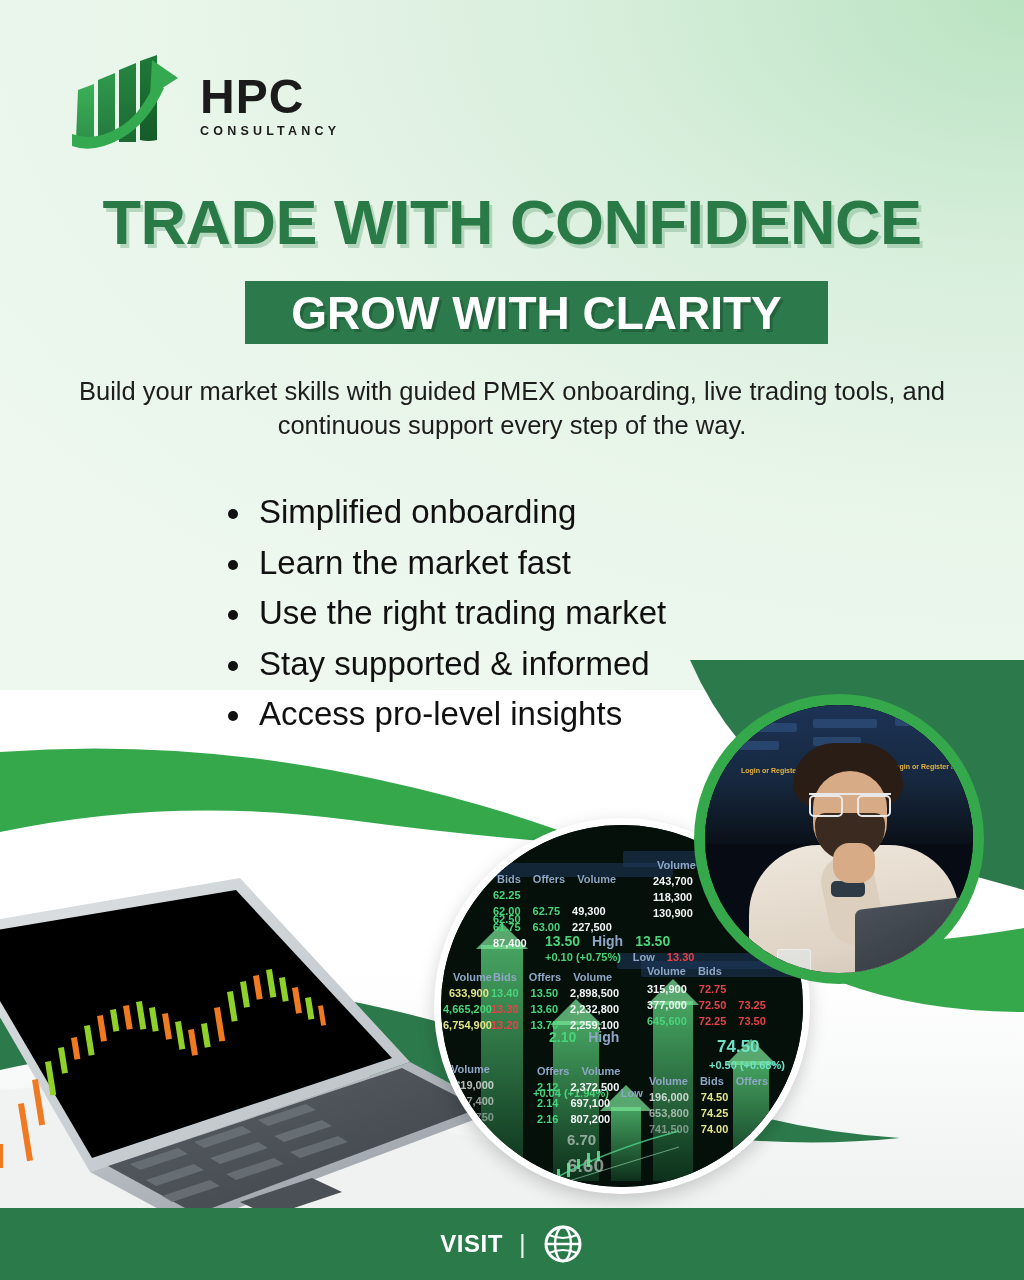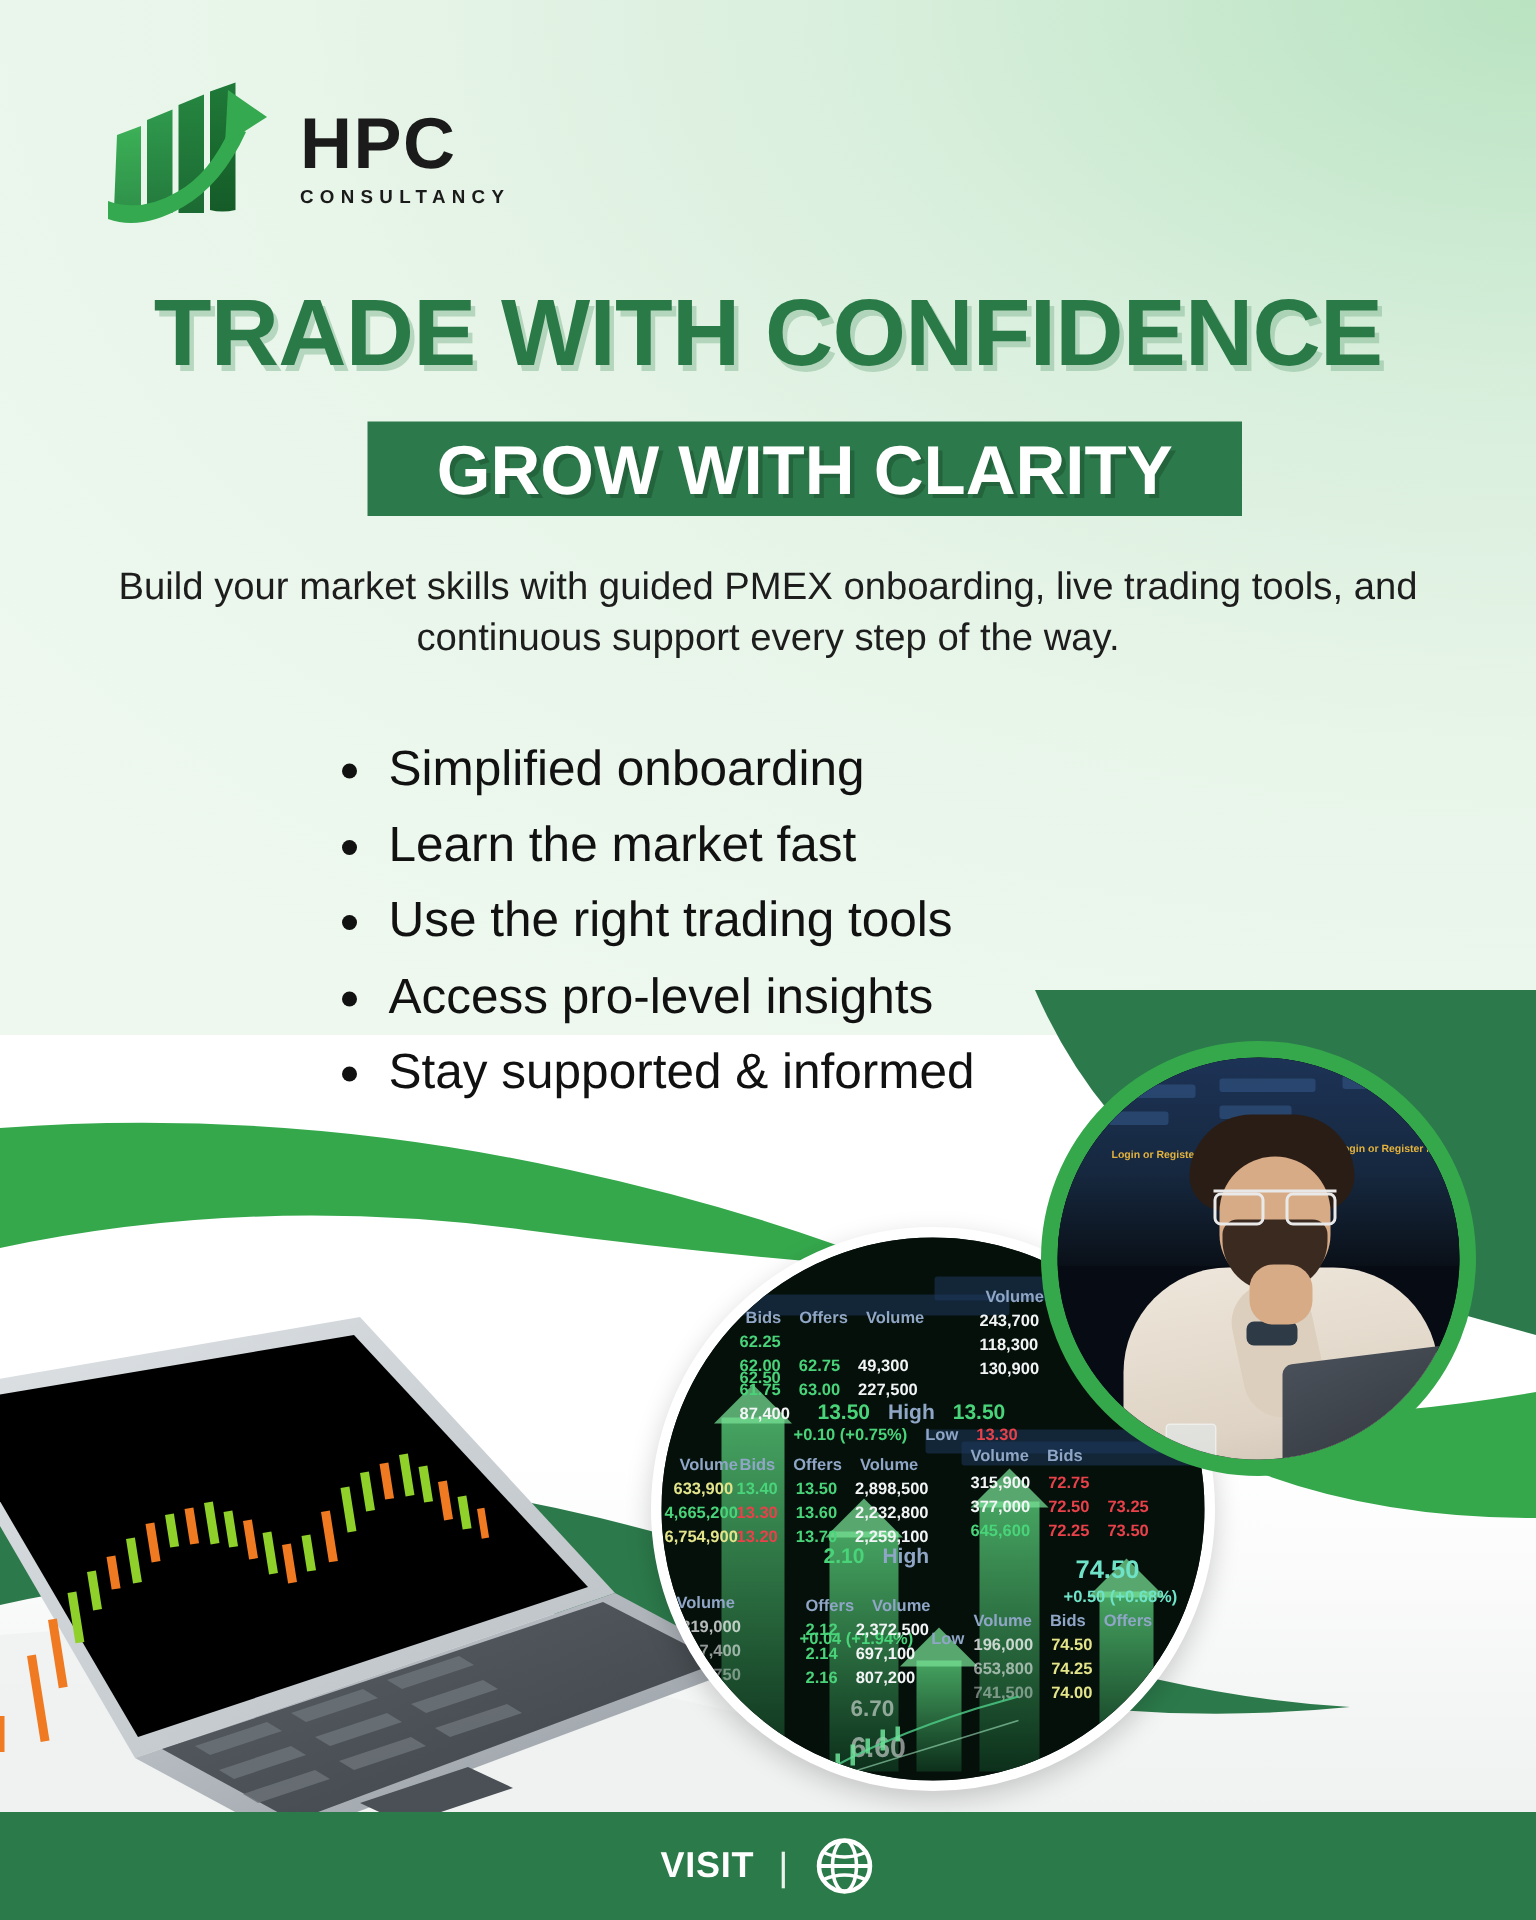--- a/index.html
+++ b/index.html
@@ -276,23 +276,23 @@
 
   <div class="subhead-band">
     <span>GROW WITH CLARITY</span>
   </div>
 
   <div class="intro">Build your market skills with guided PMEX onboarding, live trading tools, and continuous support every step of the way.</div>
 
   <ul class="bullets">
     <li>Simplified onboarding</li>
     <li>Learn the market fast</li>
-    <li>Use the right trading tools</li>
+    <li>Use the right trading market</li>
+    <li>Stay supported &amp; informed</li>
     <li>Access pro-level insights</li>
-    <li>Stay supported &amp; informed</li>
   </ul>
 
   <div class="waves">
     <svg width="1024" height="560" viewBox="0 0 1024 560" xmlns="http://www.w3.org/2000/svg">
 
       <path d="M1024 0 L1024 230 L880 190 Q800 150 740 82 Q710 46 690 0 Z" fill="#2c7a4b"></path>
 
       <path d="M1024 268 L1024 352 Q920 352 840 322 Q790 300 760 272 Q860 296 1024 268 Z" fill="#35a84c"></path>
 
       <path d="M0 92 Q190 78 380 120 Q500 146 600 186 Q470 176 350 160 Q170 136 0 172 Z" fill="#35a84c"></path>
@@ -423,21 +423,21 @@
         </div>
         <div class="brow" style="left:212px; top:82px;">
           <span class="bwht">130,900</span>
         </div>
 
         <div class="brow" style="left:104px; top:108px; font-size:14px;">
           <span class="bgrn">13.50</span>
           <span class="bhdr">High</span>
           <span class="bgrn">13.50</span>
         </div>
-        <div class="brow" style="left:88px; top:126px;">
+        <div class="brow" style="left:104px; top:126px;">
           <span class="bgrn">+0.10 (+0.75%)</span>
           <span class="bhdr">Low</span>
           <span class="bred">13.30</span>
         </div>
 
         <div class="brow" style="left:52px; top:146px;">
           <span class="bhdr">Bids</span>
           <span class="bhdr">Offers</span>
           <span class="bhdr">Volume</span>
         </div>

